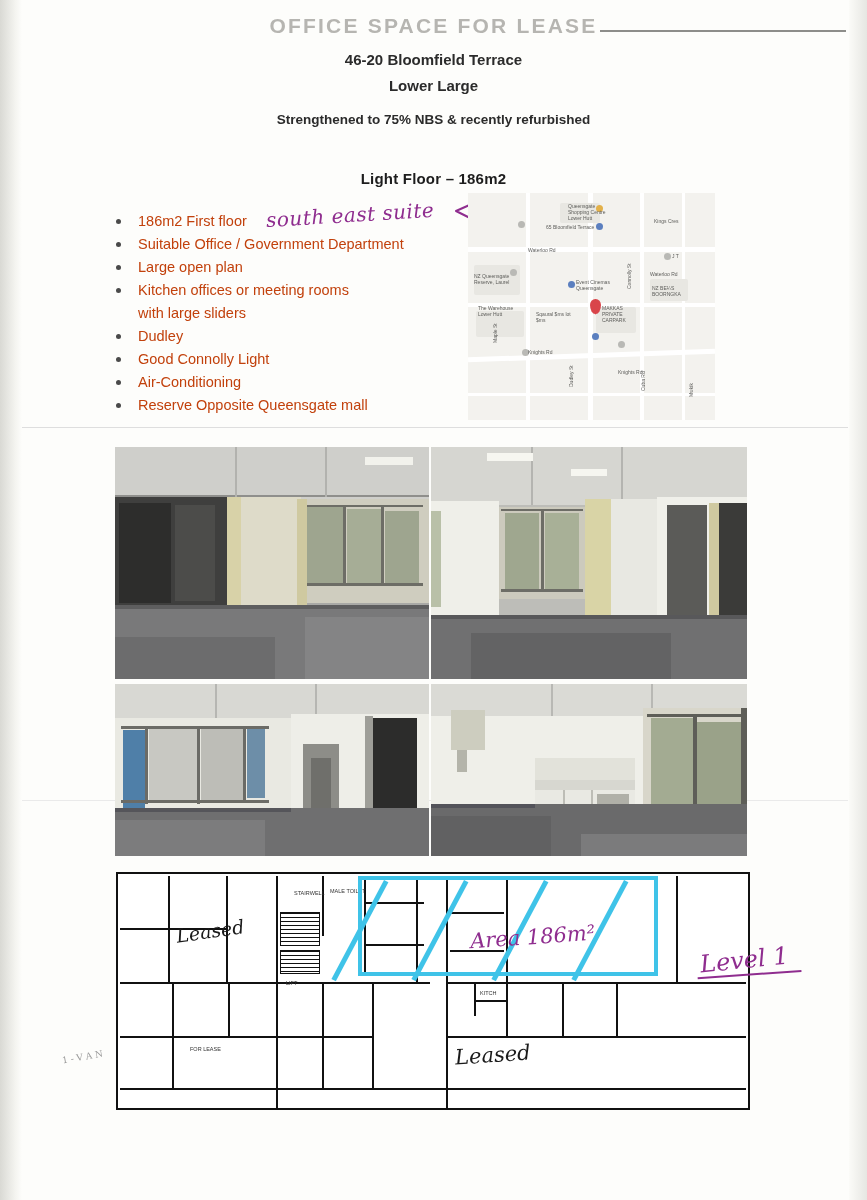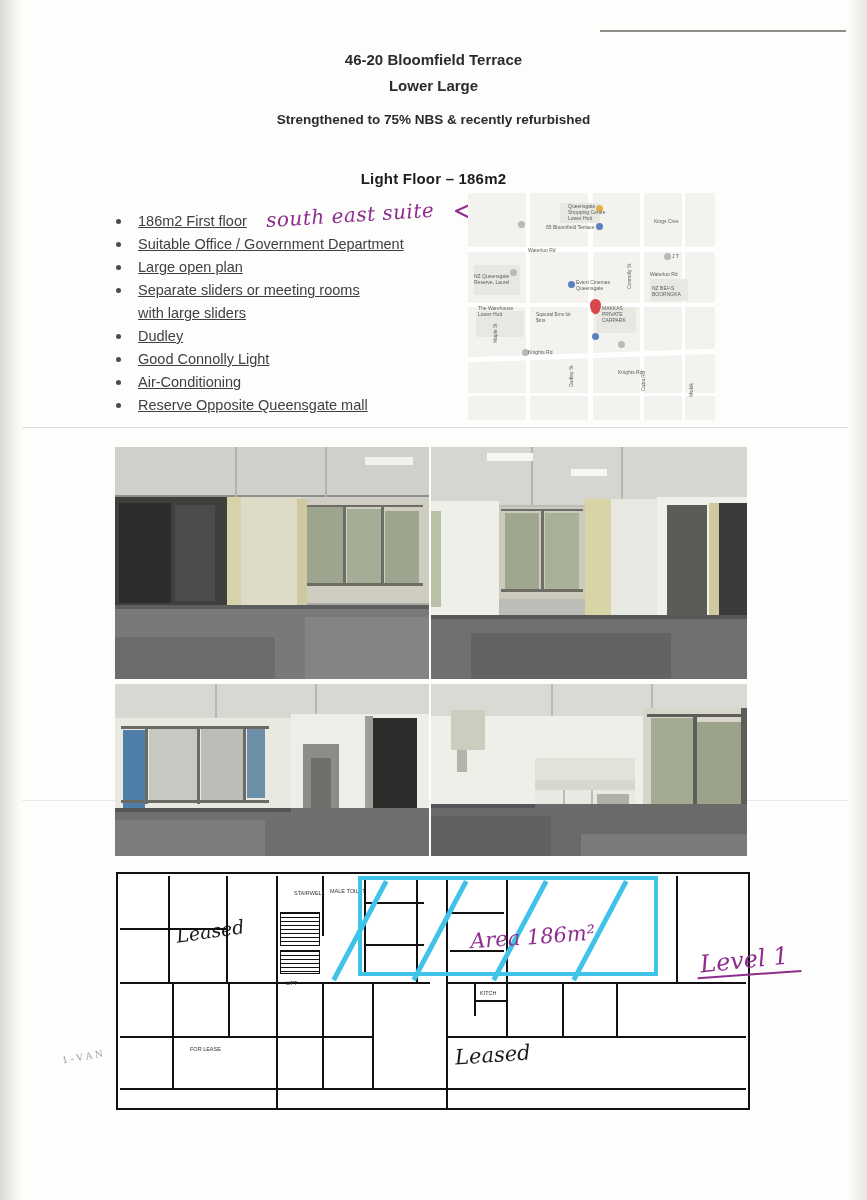--- a/index.html
+++ b/index.html
@@ -108,25 +108,24 @@
     position: absolute;
     left: 108px; top: 210px;
     width: 330px;
     margin: 0;
     padding: 0;
     list-style: none;
   }
   .bullets li {
     position: relative;
     font-size: 14.5px;
-    color: #404040;
+    color: #c2410c;
     line-height: 23px;
     padding-left: 30px;
     margin-bottom: 0px;
-    text-decoration: underline;
   }
   .bullets li .dot {
     position: absolute;
     left: 8px;
     top: 9px;
     width: 5px; height: 5px;
     border-radius: 50%;
     background: #4a4a4a;
   }
   .bullets li .sub {
@@ -315,31 +314,32 @@
 </style>
 </head>
 <body>
 
 <div class="page">
   <div class="scan-left-edge"></div>
   <div class="scan-right-edge"></div>
   <div class="scan-line-top"></div>
   <div class="scan-line-mid"></div>
 
+  <div class="doc-title">OFFICE SPACE FOR LEASE</div>
   <div class="title-rule"></div>
   <div class="addr-line1">46-20 Bloomfield Terrace</div>
   <div class="addr-line2">Lower Large</div>
   <div class="strengthen">Strengthened to 75% NBS &amp; recently refurbished</div>
   <div class="floor-heading">Light Floor – 186m2</div>
 
   <ul class="bullets">
     <li><span class="dot"></span><span>186m2 First floor</span></li>
     <li><span class="dot"></span><span>Suitable Office / Government Department</span></li>
     <li><span class="dot"></span><span>Large open plan</span></li>
-    <li><span class="dot"></span><span>Separate sliders or meeting rooms</span><span class="sub">with large sliders</span></li>
+    <li><span class="dot"></span><span>Kitchen offices or meeting rooms</span><span class="sub">with large sliders</span></li>
     <li><span class="dot"></span><span>Dudley</span></li>
     <li><span class="dot"></span><span>Good Connolly Light</span></li>
     <li><span class="dot"></span><span>Air-Conditioning</span></li>
     <li><span class="dot"></span><span>Reserve Opposite Queensgate mall</span></li>
   </ul>
 
   <div class="hand hand-se-suite">
     <span>south east suite</span>
   </div>
   <svg class="hand-arrow" viewBox="0 0 24 22">

